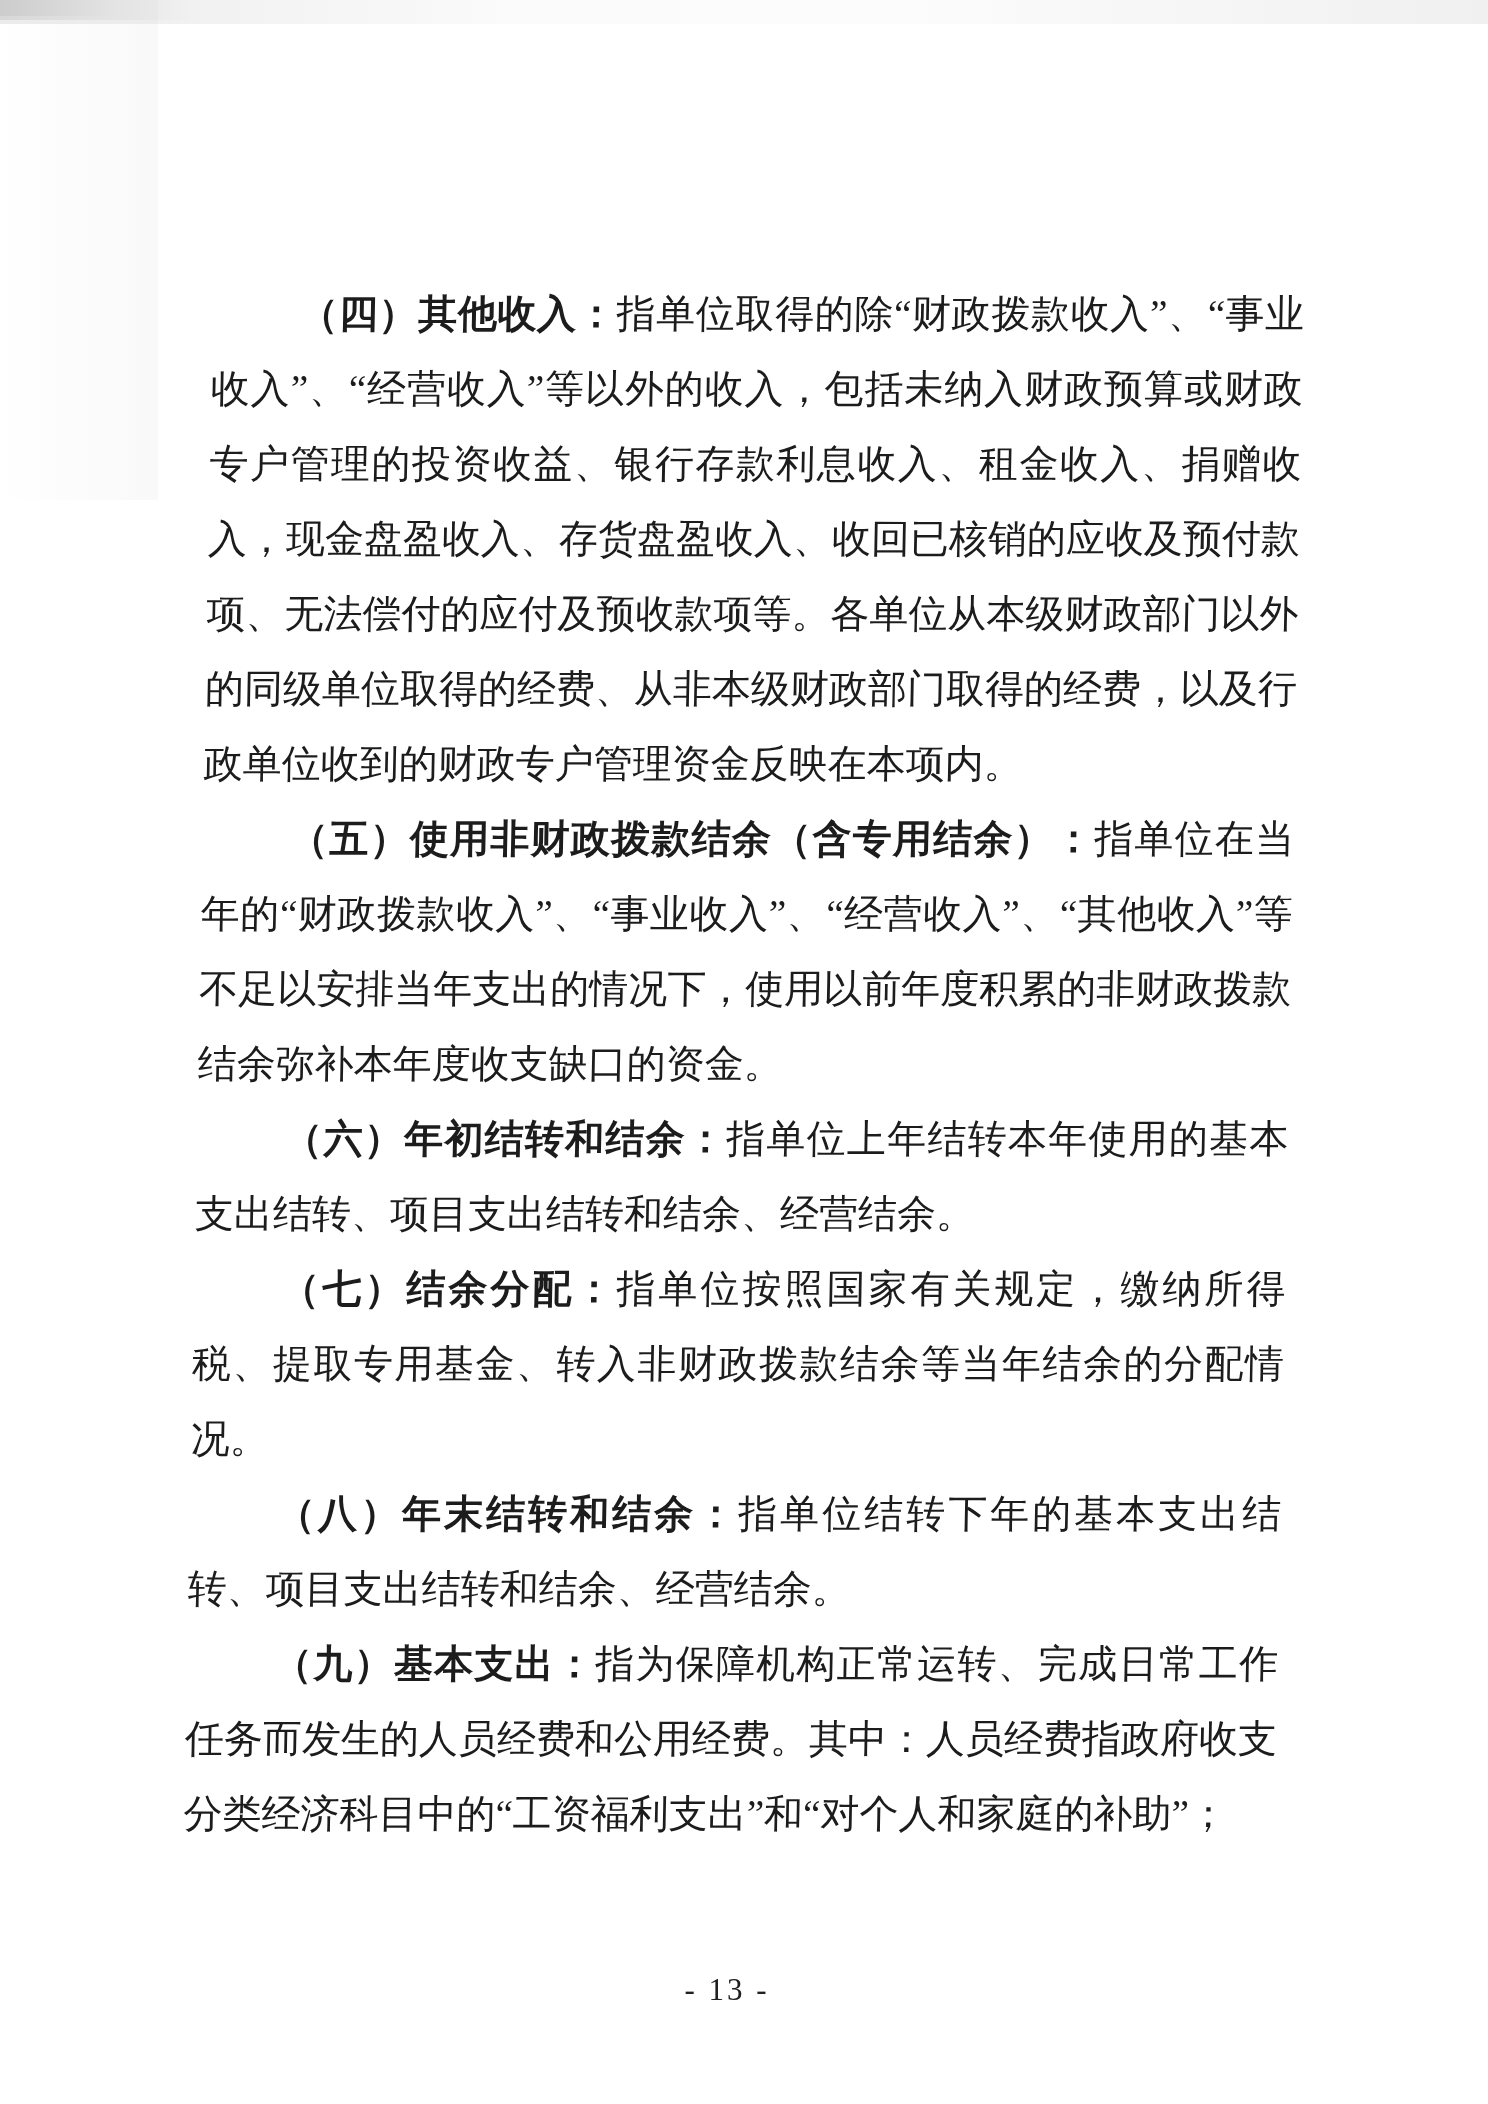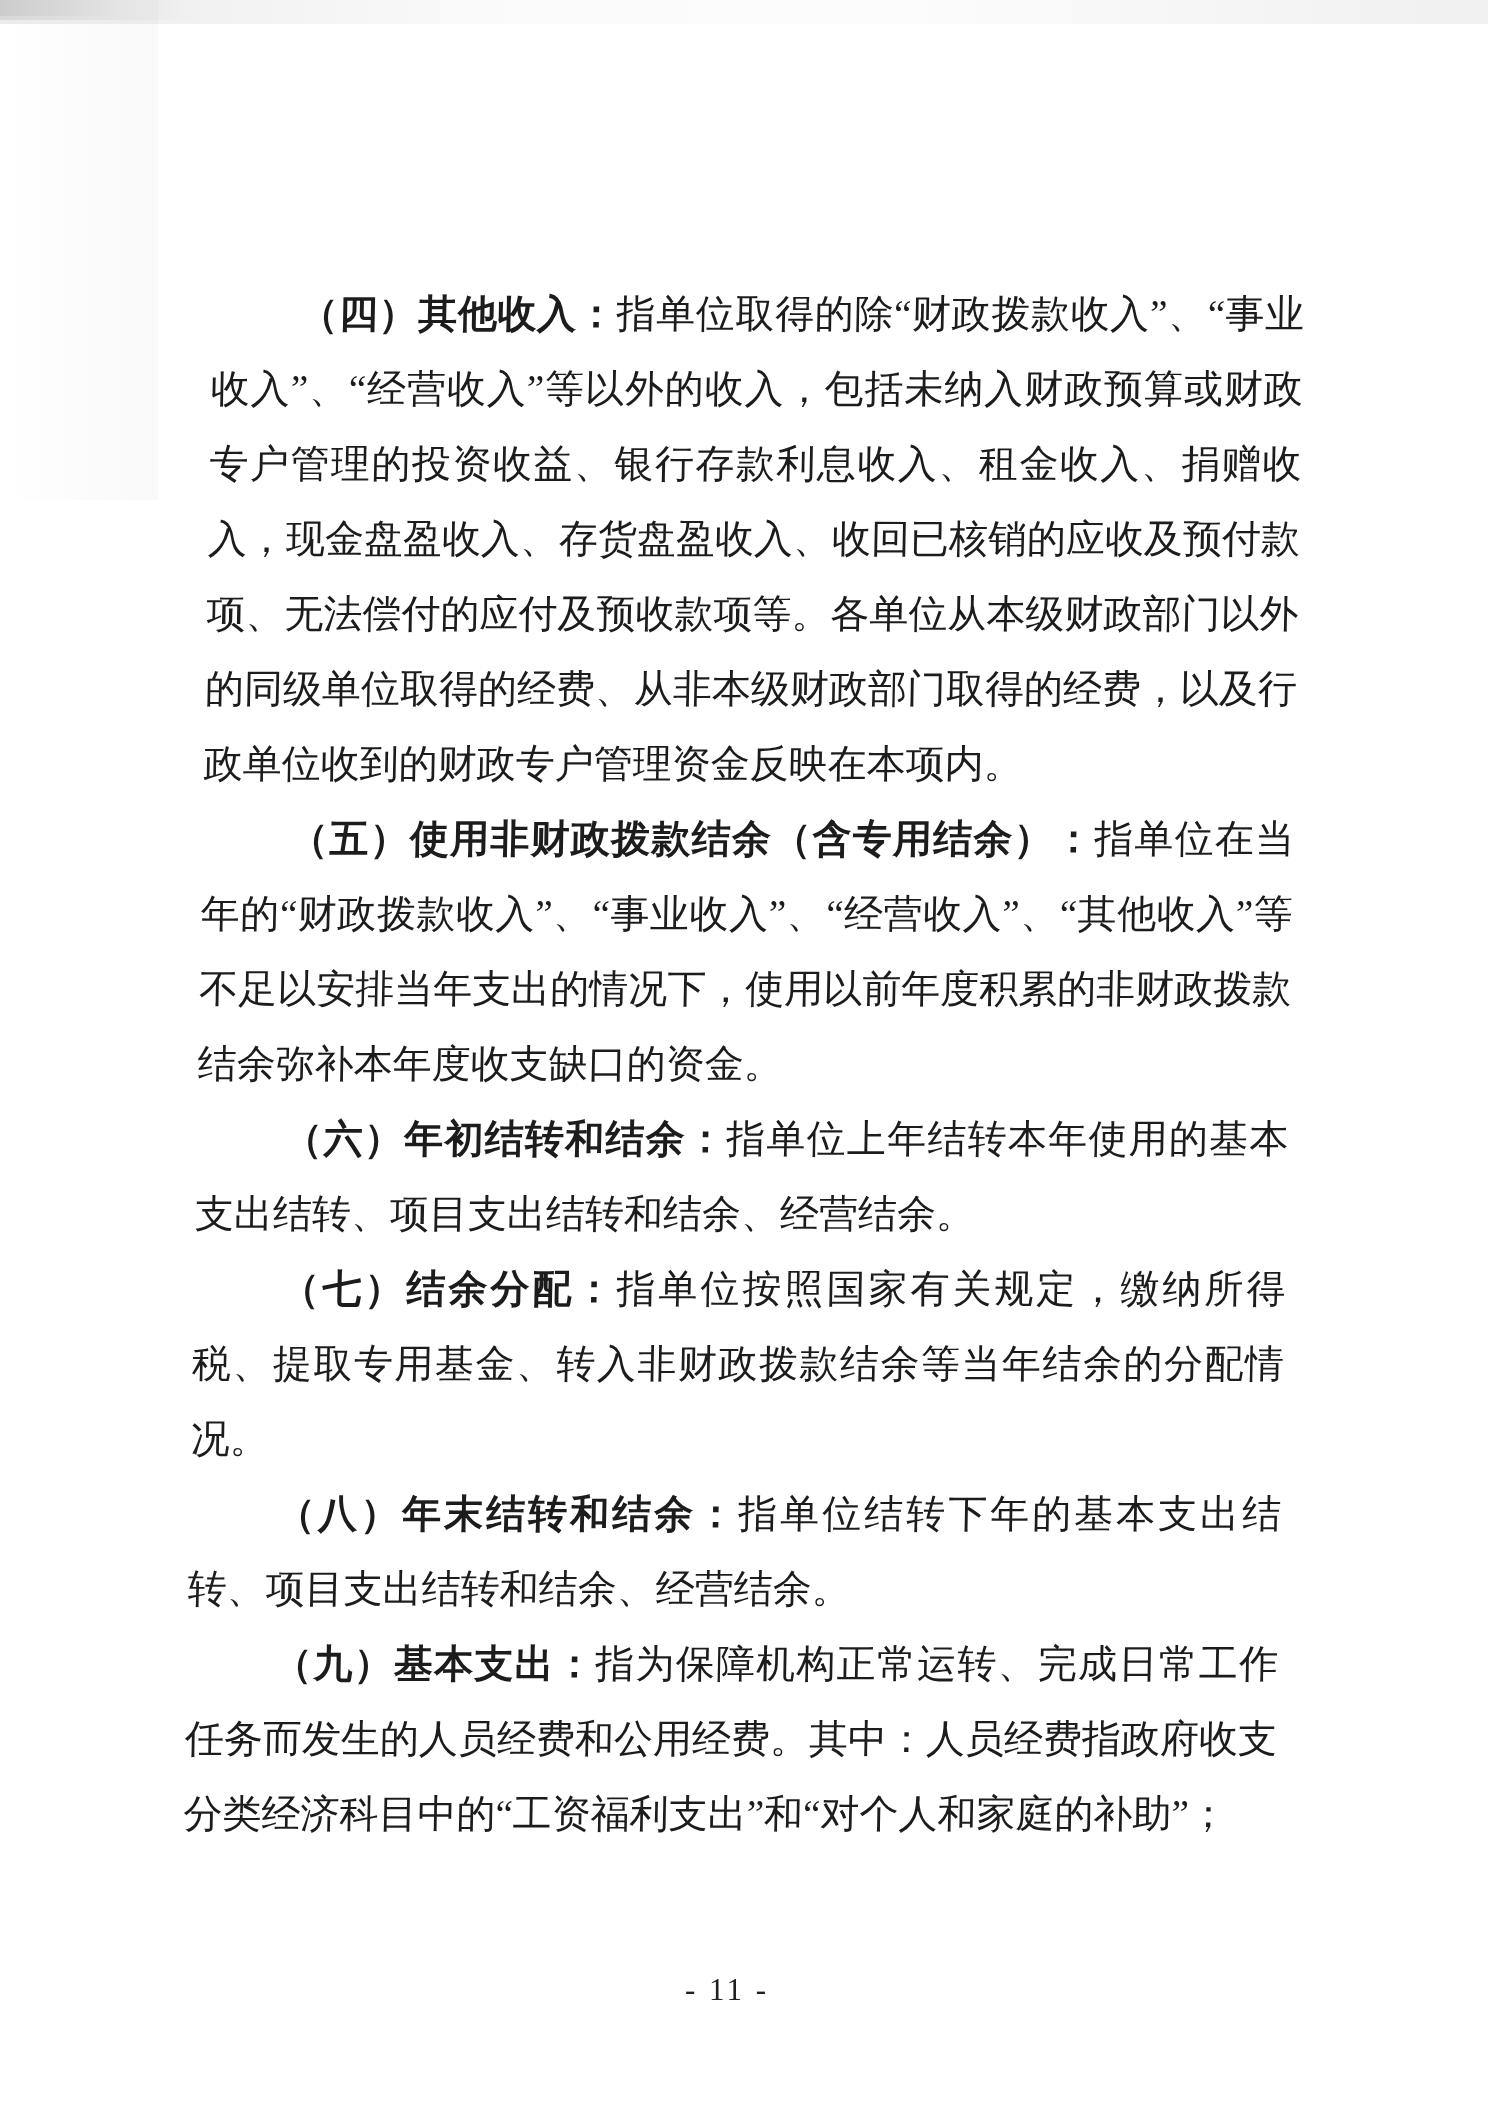--- a/index.html
+++ b/index.html
@@ -80,15 +80,15 @@
 
   <div class="content">
     <p class="para"><span class="term">（四）其他收入：</span><span>指单位取得的除“财政拨款收入”、“事业收入”、“经营收入”等以外的收入，包括未纳入财政预算或财政专户管理的投资收益、银行存款利息收入、租金收入、捐赠收入，现金盘盈收入、存货盘盈收入、收回已核销的应收及预付款项、无法偿付的应付及预收款项等。各单位从本级财政部门以外的同级单位取得的经费、从非本级财政部门取得的经费，以及行政单位收到的财政专户管理资金反映在本项内。</span></p>
     <p class="para"><span class="term">（五）使用非财政拨款结余（含专用结余）：</span><span>指单位在当年的“财政拨款收入”、“事业收入”、“经营收入”、“其他收入”等不足以安排当年支出的情况下，使用以前年度积累的非财政拨款结余弥补本年度收支缺口的资金。</span></p>
     <p class="para"><span class="term">（六）年初结转和结余：</span><span>指单位上年结转本年使用的基本支出结转、项目支出结转和结余、经营结余。</span></p>
     <p class="para"><span class="term">（七）结余分配：</span><span>指单位按照国家有关规定，缴纳所得税、提取专用基金、转入非财政拨款结余等当年结余的分配情况。</span></p>
     <p class="para"><span class="term">（八）年末结转和结余：</span><span>指单位结转下年的基本支出结转、项目支出结转和结余、经营结余。</span></p>
     <p class="para"><span class="term">（九）基本支出：</span><span>指为保障机构正常运转、完成日常工作任务而发生的人员经费和公用经费。其中：人员经费指政府收支分类经济科目中的“工资福利支出”和“对个人和家庭的补助”；</span></p>
   </div>
 
-  <div class="footer">- 11 -</div>
+  <div class="footer">- 13 -</div>
 
 </div>
 
 </body></html>

